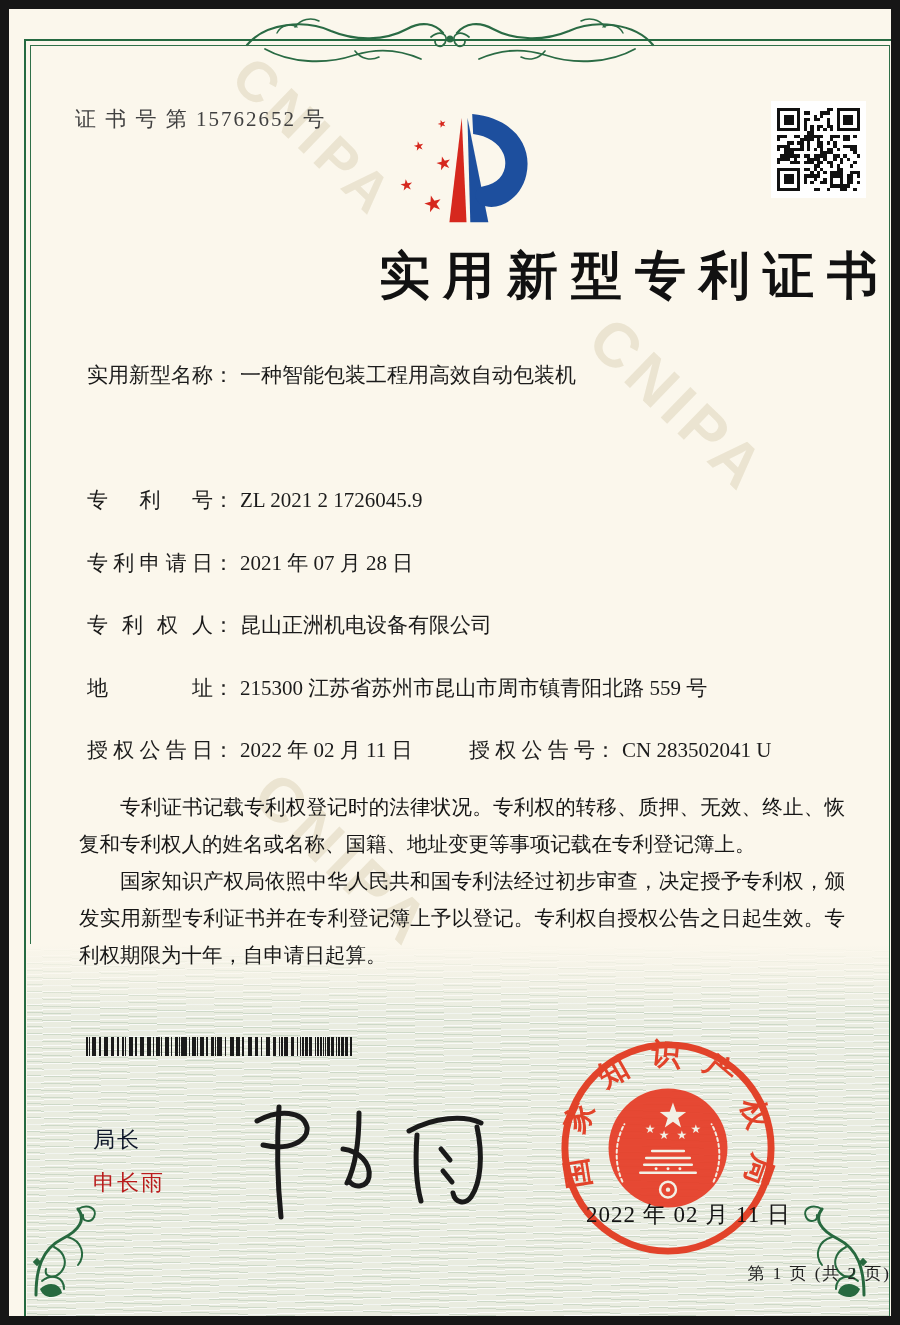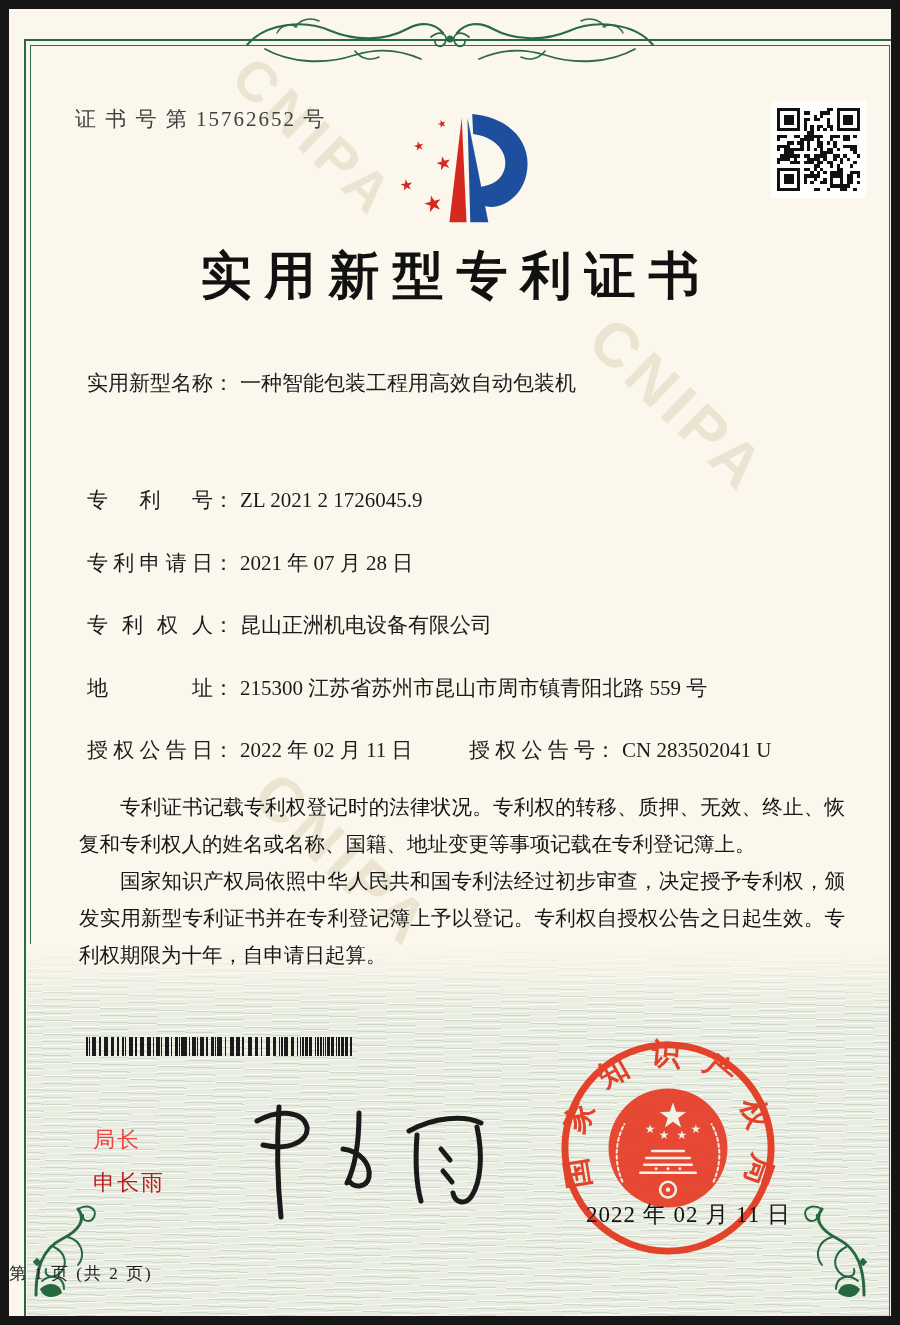--- a/index.html
+++ b/index.html
@@ -14,41 +14,41 @@
   .tint{position:absolute;left:18px;top:935px;width:862px;height:373px;
         background-color:#e9ece0;
         background-image:
           repeating-linear-gradient(178deg, rgba(255,255,255,.75) 0 1px, rgba(255,255,255,0) 1px 6px),
           repeating-linear-gradient(182deg, rgba(160,185,160,.38) 0 1px, rgba(160,185,160,0) 1px 7px);}
   .tint::before{content:"";position:absolute;left:0;top:0;right:0;height:70px;
         background:linear-gradient(#fbf7ec, rgba(251,247,236,0));}
   .watermark{position:absolute;font-family:"Liberation Sans","DejaVu Sans",sans-serif;
         font-weight:700;color:rgba(190,172,130,.26);transform:rotate(44deg);letter-spacing:6px;}
   .cert-no{position:absolute;left:66px;top:96px;font-size:21px;letter-spacing:2px;color:#404040;}
-  .title{position:absolute;left:0;top:233px;width:100%;text-align:center;font-size:51px;
+  .title{position:absolute;left:0;top:233px;width:100%;text-align:right;font-size:51px;
         font-weight:700;letter-spacing:13px;padding-left:13px;box-sizing:border-box;color:#111;}
   .qr{position:absolute;left:762px;top:92px;width:95px;height:97px;background:#fff;
         display:flex;align-items:center;justify-content:center;}
   .frow{position:absolute;left:78px;font-size:21px;color:#1b1b1b;white-space:nowrap;}
   .flb-t{display:inline-block;width:126px;text-align:justify;text-align-last:justify;vertical-align:bottom;}
   .fv{margin-left:6px;}
   .grant2{position:absolute;left:382px;top:0;}
   .paras{position:absolute;left:70px;top:780px;width:766px;font-size:20.5px;line-height:37px;
         color:#161616;text-align:justify;}
   .paras p{margin:0;text-indent:2em;}
   .barcode{position:absolute;left:77px;top:1028px;width:266px;height:19px;
         background-image:
           repeating-linear-gradient(90deg,#1b1b1b 0 2px,transparent 2px 3px,#1b1b1b 3px 4px,transparent 4px 7px,#1b1b1b 7px 10px,transparent 10px 11px,transparent 11px 13px,#1b1b1b 13px 14px,transparent 14px 18px),
           repeating-linear-gradient(90deg,#1b1b1b 0 1px,transparent 1px 6px,#1b1b1b 6px 8px,transparent 8px 14px,#1b1b1b 14px 15px,transparent 15px 20px,#1b1b1b 20px 22px,transparent 22px 25px);}
-  .issuer-title{position:absolute;left:84px;top:1116px;font-size:22px;color:#ef4444;letter-spacing:2px;}
+  .issuer-title{position:absolute;left:84px;top:1116px;font-size:22px;color:#0f172a;letter-spacing:2px;}
   .issuer-name{position:absolute;left:84px;top:1159px;font-size:22px;color:#b91c1c;letter-spacing:2px;}
   .signature{position:absolute;left:210px;top:1070px;}
   .seal{position:absolute;left:544px;top:1024px;opacity:.95;}
   .seal-date{position:absolute;left:577px;top:1190px;font-size:23px;color:#141414;letter-spacing:1px;white-space:nowrap;}
-  .footer{position:absolute;left:0;top:1253px;width:100%;text-align:left;font-size:17px;color:#222;letter-spacing:2px;}
+  .footer{position:absolute;left:0;top:1253px;width:100%;text-align:right;font-size:17px;color:#222;letter-spacing:2px;}
   .ornament{position:absolute;left:50%;top:2px;transform:translateX(-50%);}
   .corner{position:absolute;}
   .corner.bl{left:19px;bottom:17px;}
   .corner.br{right:19px;bottom:17px;transform:scaleX(-1);}
   .logo{position:absolute;left:372px;top:94px;}
 </style>
 </head>
 <body>
 
 <div class="page">
@@ -328,21 +328,21 @@
         <rect x="12" y="24" width="1" height="1" fill="#111"></rect>
         <rect x="15" y="24" width="1" height="1" fill="#111"></rect>
         <rect x="19" y="24" width="1" height="1" fill="#111"></rect>
         <rect x="20" y="24" width="1" height="1" fill="#111"></rect>
         <rect x="23" y="24" width="1" height="1" fill="#111"></rect>
       </svg>
   </div>
 
   <div class="title">实用新型专利证书</div>
 
-  <div class="frow" style="top:360px">
+  <div class="frow" style="top:352px">
     <span class="flb"><span class="flb-t">实用新型名称</span>：</span><span class="fv">一种智能包装工程用高效自动包装机</span>
   </div>
   <div class="frow" style="top:477px">
     <span class="flb"><span class="flb-t">专利号</span>：</span><span class="fv">ZL 2021 2 1726045.9</span>
   </div>
   <div class="frow" style="top:540px">
     <span class="flb"><span class="flb-t">专利申请日</span>：</span><span class="fv">2021 年 07 月 28 日</span>
   </div>
   <div class="frow" style="top:602px">
     <span class="flb"><span class="flb-t">专利权人</span>：</span><span class="fv">昆山正洲机电设备有限公司</span>

